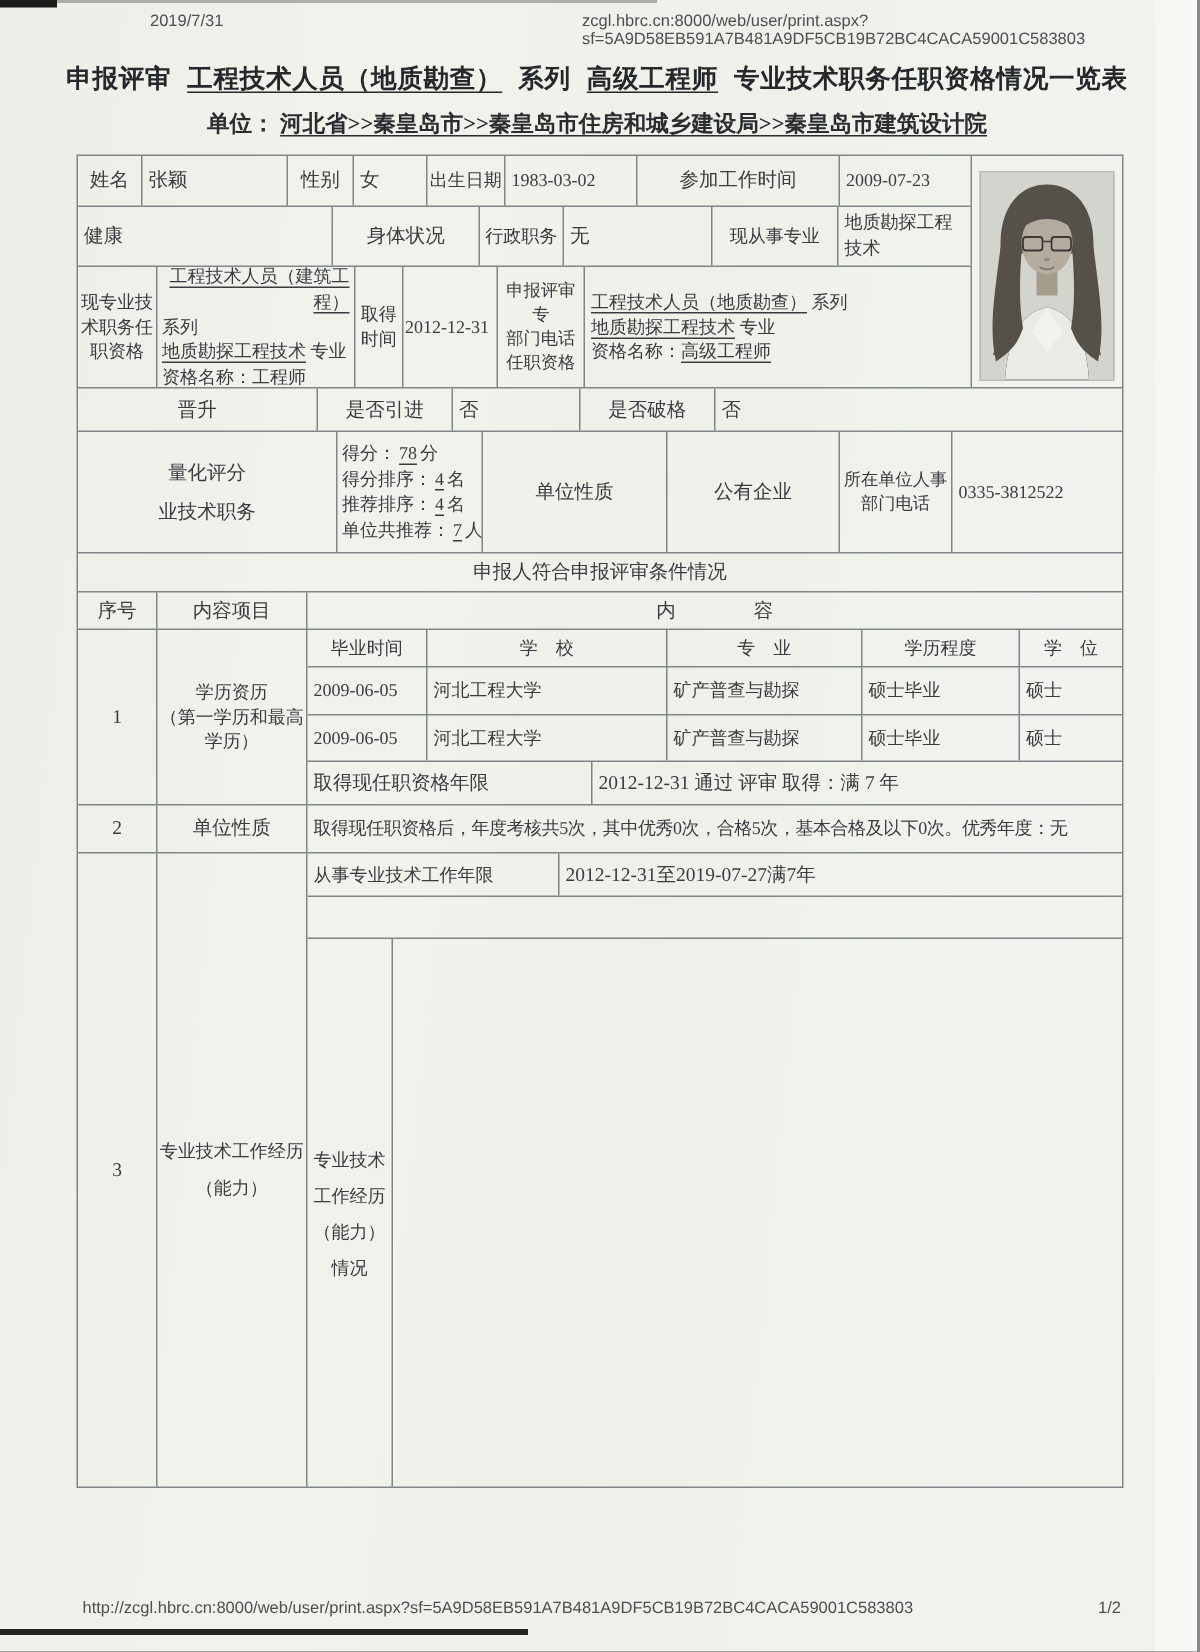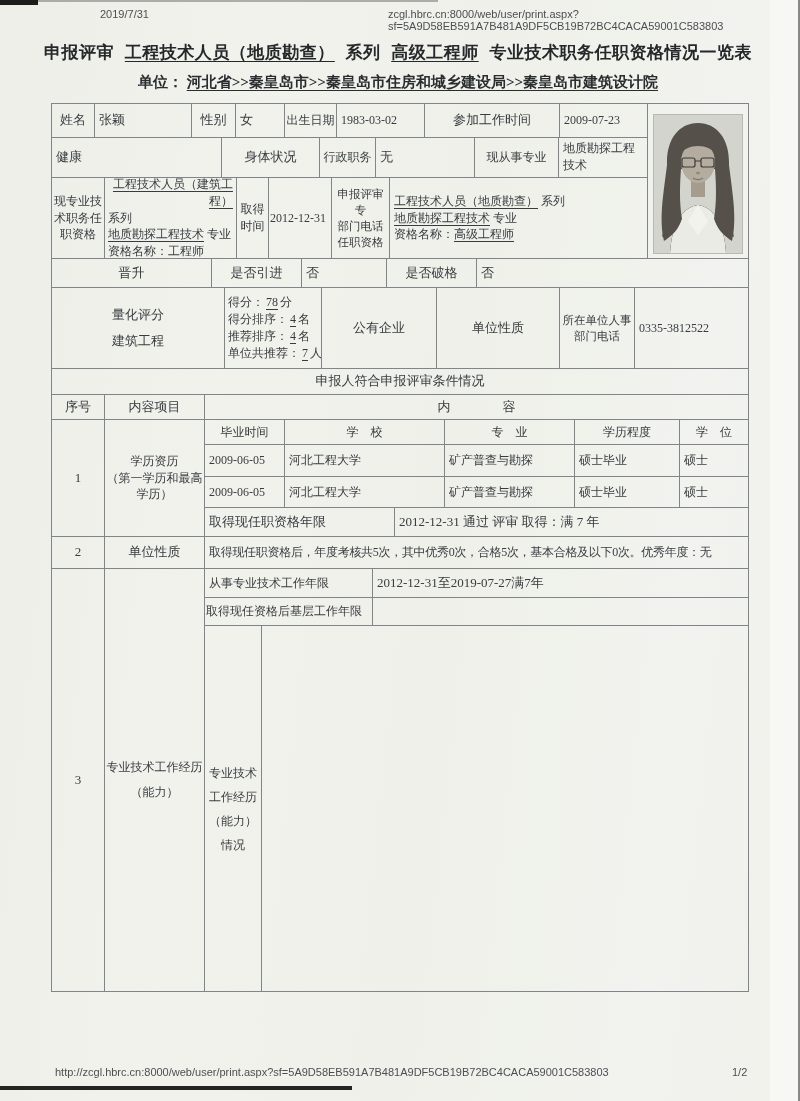--- a/index.html
+++ b/index.html
@@ -159,30 +159,30 @@
       <div class="cell" style="width:160px">晋升</div>
       <div class="cell" style="width:90px">是否引进</div>
       <div class="cell l" style="width:85px">否</div>
       <div class="cell" style="width:90px">是否破格</div>
       <div class="cell l last" style="width:98px">否</div>
     </div>
 
     <div class="trow" style="height:81px">
       <div class="cell col gap8" style="width:173px">
         <div>量化评分</div>
-        <div>建筑工程</div>
+        <div>业技术职务</div>
       </div>
       <div class="cell col l f12" style="width:97px;padding:1px 3px">
         <div class="scoreline"><span>得分：</span><span class="ul">78</span><span>分</span></div>
         <div class="scoreline"><span>得分排序：</span><span class="ul">4</span><span>名</span></div>
         <div class="scoreline"><span>推荐排序：</span><span class="ul">4</span><span>名</span></div>
         <div class="scoreline"><span>单位共推荐：</span><span class="ul">7</span><span>人</span></div>
       </div>
+      <div class="cell" style="width:123px">单位性质</div>
       <div class="cell" style="width:115px">公有企业</div>
-      <div class="cell" style="width:123px">单位性质</div>
       <div class="cell col f11" style="width:75px;padding:0">
         <div>所在单位人事</div>
         <div>部门电话</div>
       </div>
       <div class="cell l f12 last" style="width:113px">0335-3812522</div>
     </div>
 
     <div class="trow" style="height:26px">
       <div class="cell last" style="width:696px">申报人符合申报评审条件情况</div>
     </div>
@@ -240,21 +240,20 @@
       <div class="cell col tight gap8" style="width:100px">
         <div>专业技术工作经历</div>
         <div>（能力）</div>
       </div>
       <div class="bcol" style="width:543px">
         <div class="srow" style="height:29px">
           <div class="cell l f12" style="width:168px">从事专业技术工作年限</div>
           <div class="cell l last" style="width:375px">2012-12-31至2019-07-27满7年</div>
         </div>
         <div class="srow" style="height:28px">
-          <div class="cell l tight" style="width:168px">取得现任资格后基层工作年限</div>
           <div class="cell l last" style="width:375px"></div>
         </div>
         <div class="srow nobb" style="height:365px">
           <div class="cell col tight detail-label" style="width:57px">
             <div>专业技术</div>
             <div>工作经历</div>
             <div>（能力）</div>
             <div>情况</div>
           </div>
         </div>

